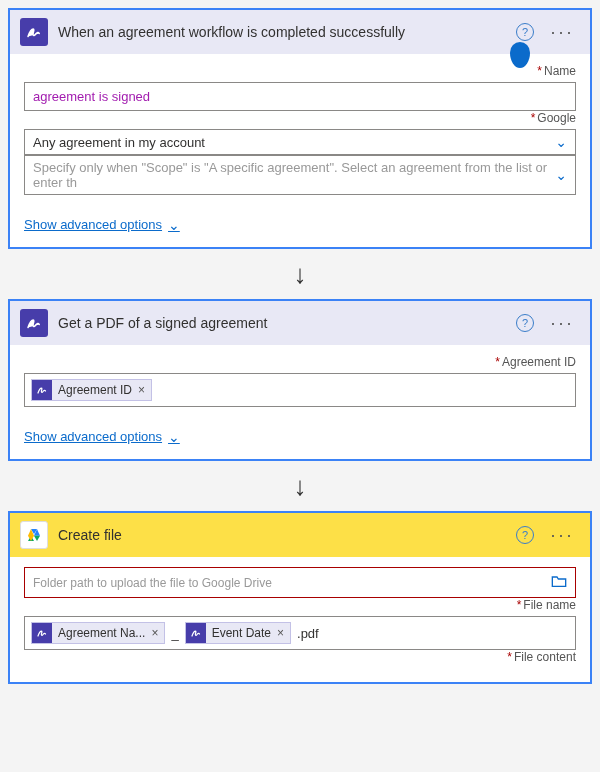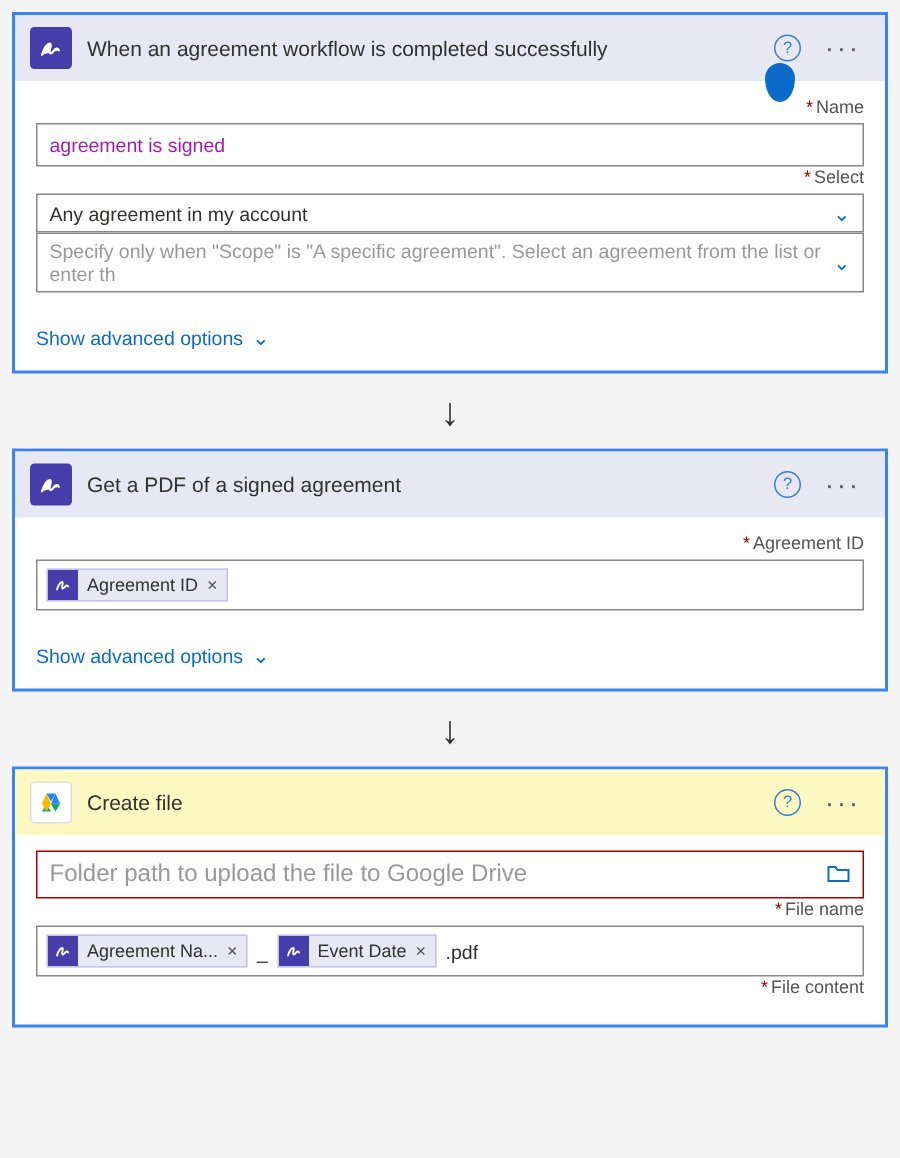--- a/index.html
+++ b/index.html
@@ -16,21 +16,21 @@
       margin: 8px;
     }
     .card-header {
       display: flex;
       align-items: center;
       padding: 8px 10px;
       gap: 10px;
       position: relative;
     }
     .card-header.adobe { background: #e8e8f5; }
-    .card-header.gdrive { background: #fef9c3; }
+    .card-header.gdrive { background: #fde047; }
     .app-icon {
       width: 28px; height: 28px;
       border-radius: 3px;
       display: flex; align-items: center; justify-content: center;
       flex-shrink: 0;
     }
     .app-icon.adobe { background: #473daa; }
     .app-icon.gdrive { background: #fff; border: 1px solid #ddd; }
     .card-title { flex: 1; font-size: 14px; color: #323130; }
     .help-icon {
@@ -50,21 +50,21 @@
     }
     .text-input::placeholder { color: #999; }
     .select-box {
       width: 100%; border: 1px solid #8a8886; padding: 4px 8px; font-size: 13px;
       display: flex; justify-content: space-between; align-items: center; background: #fff;
     }
     .select-box.disabled { color: #999; }
     .chevron { color: #0b6bcb; font-size: 14px; }
     .adv-link {
       color: #0b6bcb; font-size: 13px; padding: 8px 14px 14px 14px;
-      display: inline-flex; align-items: flex-end; gap: 6px; cursor: pointer;
+      display: inline-flex; align-items: flex-start; gap: 6px; cursor: pointer; text-decoration: underline;
     }
     .arrow-down {
       text-align: center; font-size: 26px; color: #333; line-height: 1; padding: 4px 0;
     }
     .token-row {
       border: 1px solid #8a8886; padding: 5px 6px; display: flex; align-items: center;
       flex-wrap: wrap; gap: 4px; background: #fff;
     }
     .token {
       background: #e8e8f5; border: 1px solid #c3c1e6; display: inline-flex;
@@ -74,21 +74,21 @@
       width: 20px; height: 20px; background: #473daa; display: inline-flex;
       align-items: center; justify-content: center;
     }
     .token-x { color: #555; cursor: pointer; font-size: 12px; }
     .plain-text { font-size: 13px; color: #323130; padding: 0 2px; }
     .error-msg { color: #a80000; font-size: 12px; margin-top: 4px; }
     .folder-row {
       border: 1px solid #a80000; padding: 6px 8px; display: flex;
       justify-content: space-between; align-items: center; background: #fff;
     }
-    .folder-placeholder { color: #999; font-size: 16px; }
+    .folder-placeholder { color: #999; font-size: 12px; }
     .folder-icon { color: #0b6bcb; cursor: pointer; }
     .drop {
       position: absolute; top: 32px; right: 60px; width: 20px; height: 26px;
       background: #0b6bcb; border-radius: 50% 50% 50% 50% / 60% 60% 40% 40%;
       transform: rotate(180deg);
     }
   </style>
 </head>
 <body>
 
@@ -100,21 +100,21 @@
         </svg>
     </div>
     <div class="card-title">When an agreement workflow is completed successfully</div>
     <span class="help-icon">?</span>
     <span class="ellipsis-btn">···</span>
     <div class="drop"></div>
   </div>
   <div class="card-body">
     <label class="field-label"><span class="req">*</span><span>Name</span></label>
     <input class="text-input" value="agreement is signed" style="">
-    <label class="field-label"><span class="req">*</span><span>Select</span></label>
+    <label class="field-label"><span class="req">*</span><span>Google</span></label>
     <div class="select-box">
       <span>Any agreement in my account</span>
       <span class="chevron">⌄</span>
     </div>
     <div class="select-box disabled">
       <span>Specify only when "Scope" is "A specific agreement". Select an agreement from the list or enter th</span>
       <span class="chevron">⌄</span>
     </div>
   </div>
   <div class="adv-link">

